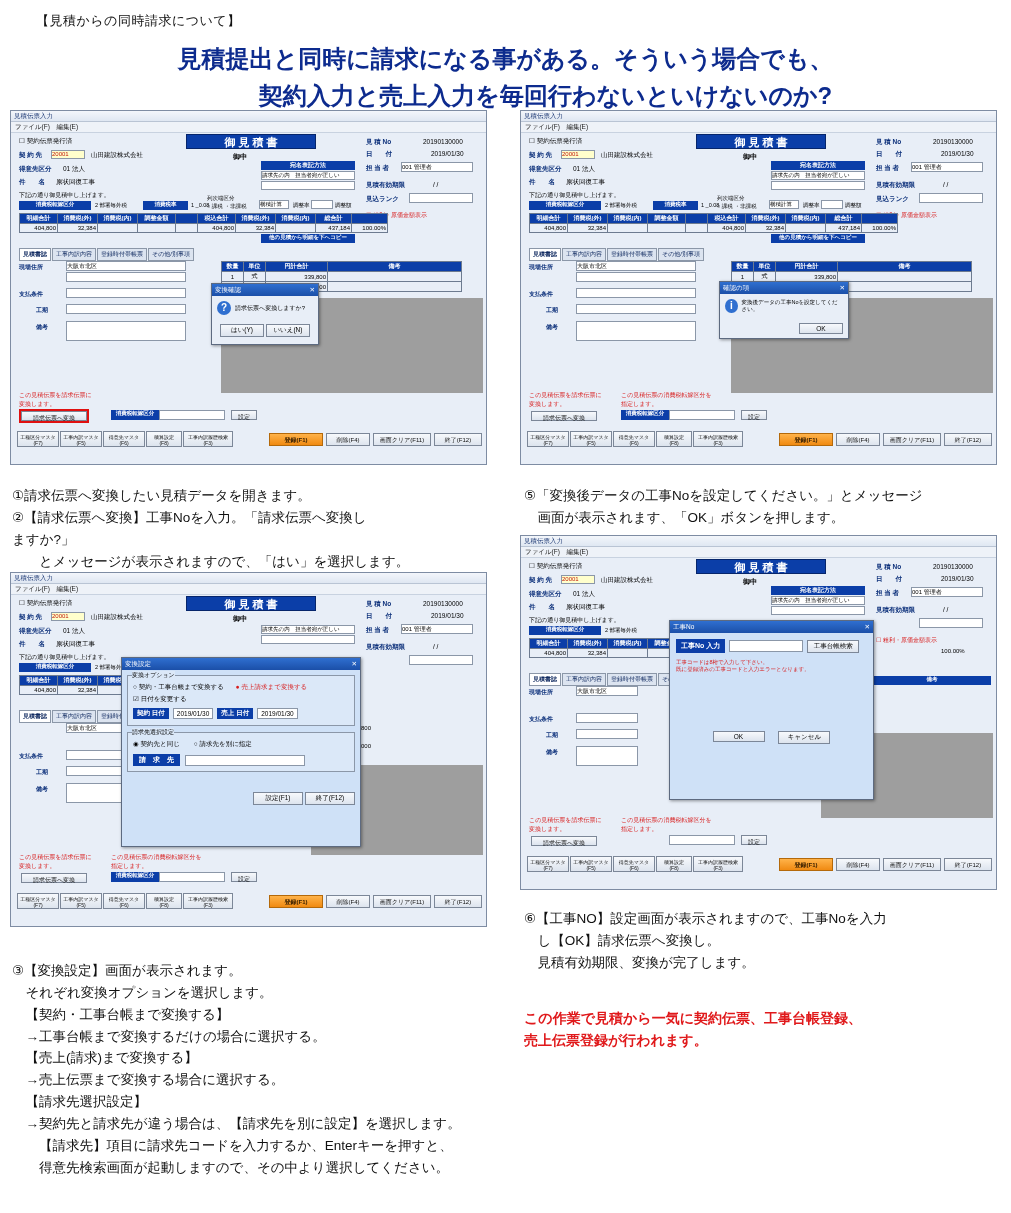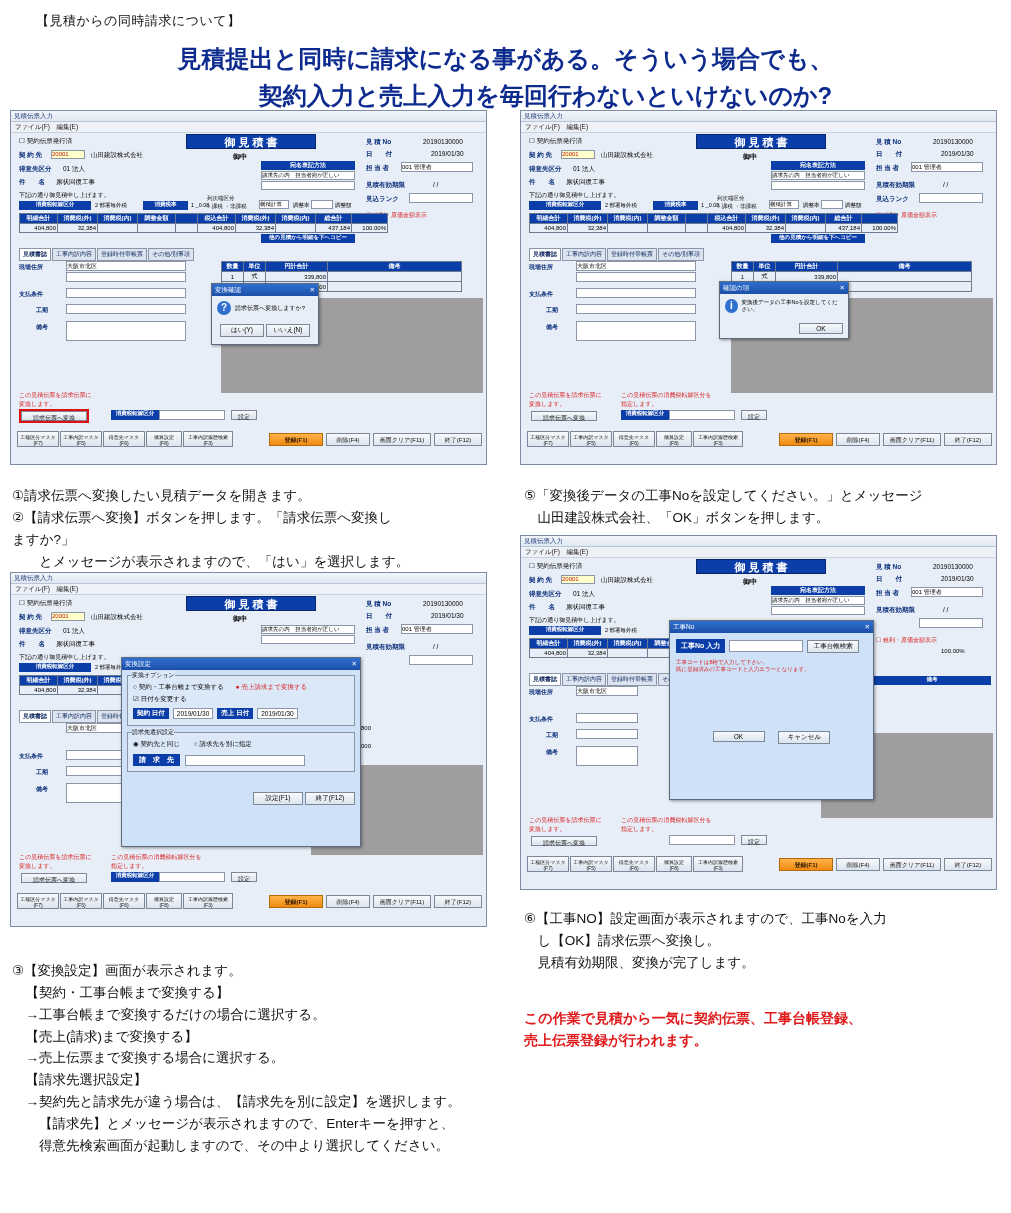--- a/index.html
+++ b/index.html
@@ -496,28 +496,28 @@
           <div style="margin-top:10px; text-align:right;">
             <span class="dlgbtn">OK</span>
           </div>
         </div>
       </div>
     </div>
   </div>
 
   <div class="caption" style="left:12px; top:485px; width:480px;">
     <div>①請求伝票へ変換したい見積データを開きます。</div>
-    <div>②【請求伝票へ変換】ボタンを押します。「請求伝票へ変換し</div>
+    <div>②【請求伝票へ変換】工事Noを入力。「請求伝票へ変換し</div>
     <div>ますか?」</div>
     <div>　　とメッセージが表示されますので、「はい」を選択します。</div>
   </div>
 
   <div class="caption" style="left:524px; top:485px; width:480px;">
     <div>⑤「変換後データの工事Noを設定してください。」とメッセージ</div>
-    <div>　山田建設株式会社、「OK」ボタンを押します。</div>
+    <div>　画面が表示されます、「OK」ボタンを押します。</div>
   </div>
 
   <div class="shot" style="left:10px; top:572px; width:477px; height:355px;">
     <div class="titlebar">見積伝票入力</div>
     <div class="menubar">ファイル(F)　編集(E)</div>
     <div class="body" style="height:331px;">
       <div style="position:absolute; left:8px; top:4px; font-size:6.5px;">☐ <span>契約伝票発行済</span></div>
       <div class="bluebar" style="position:absolute; left:175px; top:1px; width:130px; height:15px; font-size:11px; line-height:15px; border:1px solid #06256b;">御 見 積 書</div>
       <div style="position:absolute; left:222px; top:19px; font-size:7px; font-weight:bold;">御中</div>
 
@@ -771,27 +771,28 @@
             <span class="dlgbtn" style="width:52px;">OK</span>
             <span class="dlgbtn" style="width:52px; margin-left:12px;">キャンセル</span>
           </div>
         </div>
       </div>
     </div>
   </div>
 
   <div class="caption" style="left:12px; top:960px; width:500px;">
     <div>③【変換設定】画面が表示されます。</div>
+    <div>　それぞれ変換オプションを選択します。</div>
     <div>　【契約・工事台帳まで変換する】</div>
     <div>　→工事台帳まで変換するだけの場合に選択する。</div>
     <div>　【売上(請求)まで変換する】</div>
     <div>　→売上伝票まで変換する場合に選択する。</div>
     <div>　【請求先選択設定】</div>
     <div>　→契約先と請求先が違う場合は、【請求先を別に設定】を選択します。</div>
-    <div>　　【請求先】とメッセージが表示されますので、Enterキーを押すと、</div>
+    <div>　　【請求先】項目に請求先コードを入力するか、Enterキーを押すと、</div>
     <div>　　得意先検索画面が起動しますので、その中より選択してください。</div>
   </div>
 
   <div class="caption" style="left:524px; top:908px; width:480px;">
     <div>⑥【工事NO】設定画面が表示されますので、工事Noを入力</div>
     <div>　し【OK】請求伝票へ変換し。</div>
     <div>　見積有効期限、変換が完了します。</div>
   </div>
 
   <div class="redblock" style="left:524px; top:1007px; width:480px;">

